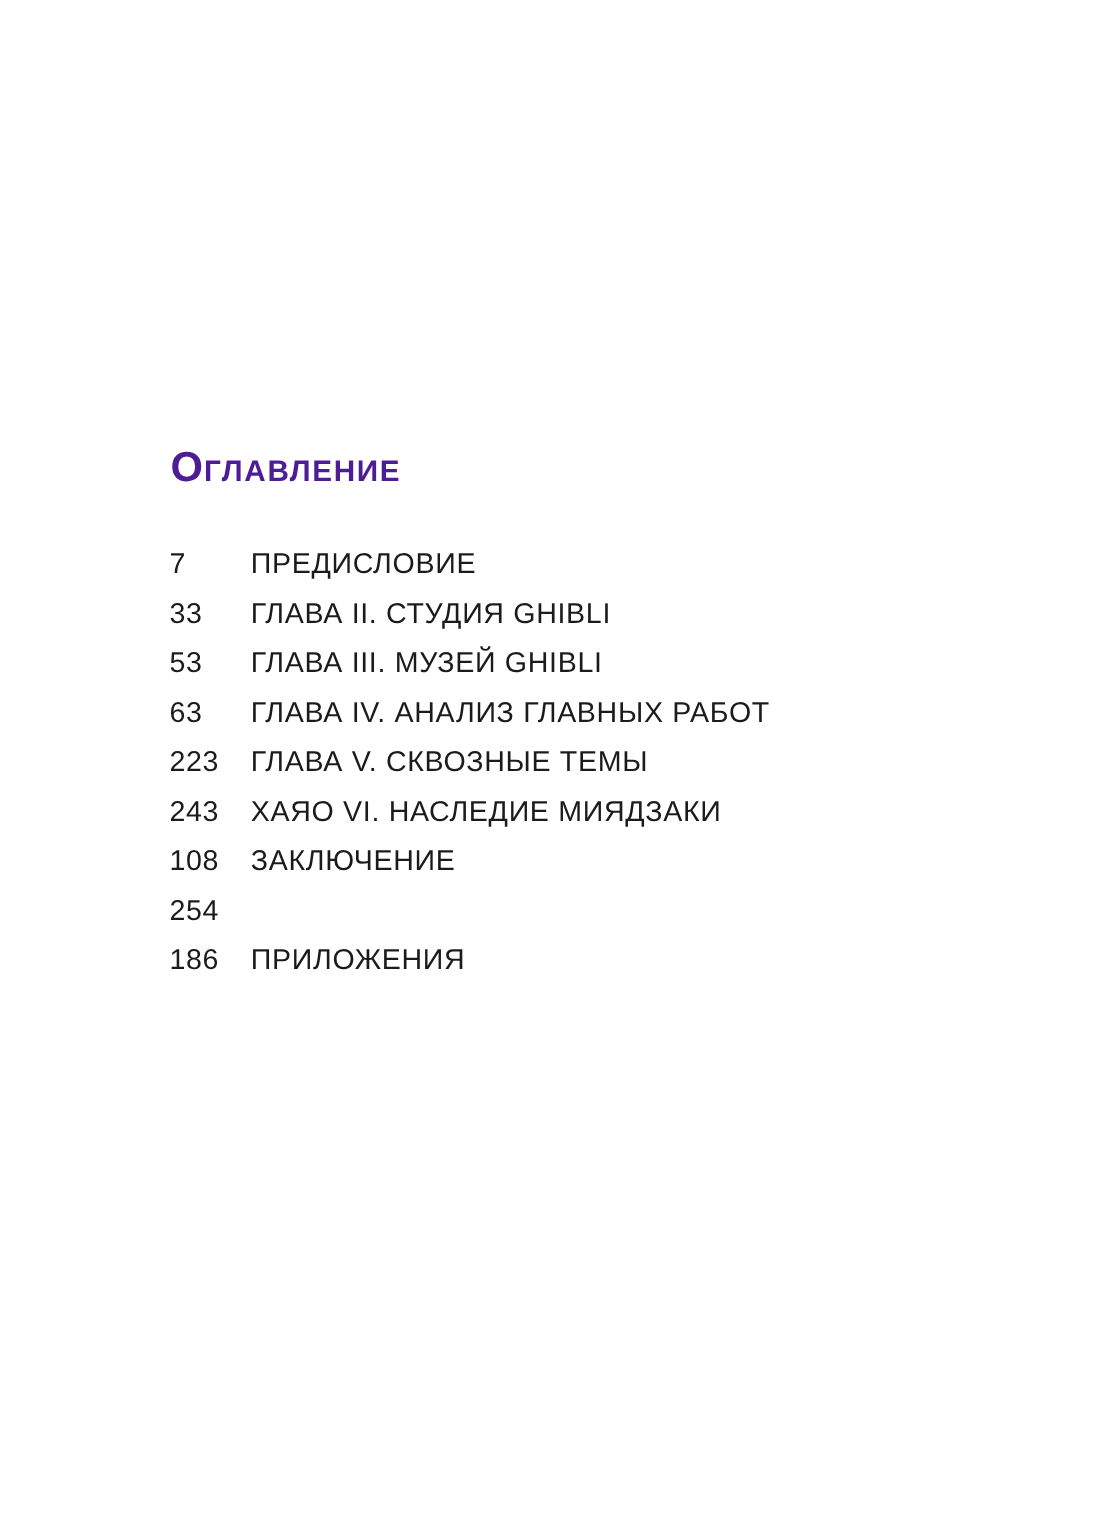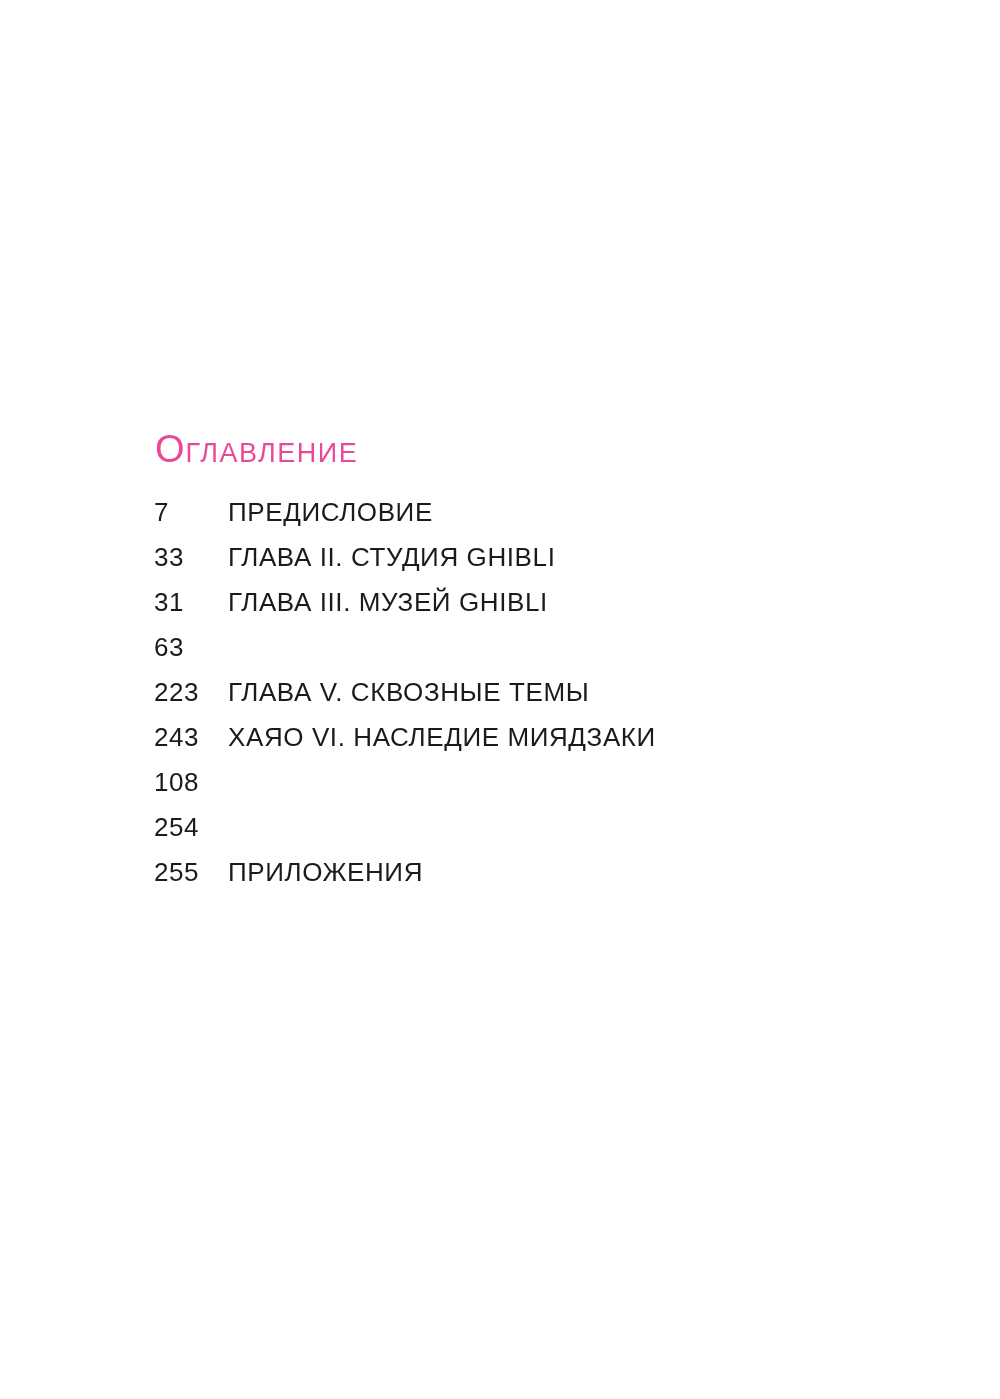--- a/index.html
+++ b/index.html
@@ -12,23 +12,23 @@
     overflow: hidden;
   }
   .page {
     position: absolute;
     inset: 0;
     background: #ffffff;
   }
   .heading {
     position: absolute;
     left: 155px;
-    top: 430px;
-    font-weight: 400;
-    color: #ec4899;
+    top: 406px;
+    font-weight: 700;
+    color: #4c1d95;
     font-size: 27px;
     letter-spacing: 1.5px;
     line-height: 1;
     white-space: nowrap;
   }
   .heading .initial {
     font-size: 38px;
     letter-spacing: 1px;
   }
   .toc {
@@ -66,45 +66,47 @@
       <span class="toc-title">ПРЕДИСЛОВИЕ</span>
     </div>
 
 
     <div class="toc-row">
       <span class="toc-num">33</span>
       <span class="toc-title">ГЛАВА II. СТУДИЯ GHIBLI</span>
     </div>
 
     <div class="toc-row">
-      <span class="toc-num">31</span>
+      <span class="toc-num">53</span>
       <span class="toc-title">ГЛАВА III. МУЗЕЙ GHIBLI</span>
     </div>
 
     <div class="toc-row">
       <span class="toc-num">63</span>
+      <span class="toc-title">ГЛАВА IV. АНАЛИЗ ГЛАВНЫХ РАБОТ</span>
     </div>
 
     <div class="toc-row">
       <span class="toc-num">223</span>
       <span class="toc-title">ГЛАВА V. СКВОЗНЫЕ ТЕМЫ</span>
     </div>
 
     <div class="toc-row">
       <span class="toc-num">243</span>
       <span class="toc-title">ХАЯО VI. НАСЛЕДИЕ МИЯДЗАКИ</span>
     </div>
 
     <div class="toc-row">
       <span class="toc-num">108</span>
+      <span class="toc-title">ЗАКЛЮЧЕНИЕ</span>
     </div>
 
     <div class="toc-row">
       <span class="toc-num">254</span>
     </div>
 
     <div class="toc-row">
-      <span class="toc-num">255</span>
+      <span class="toc-num">186</span>
       <span class="toc-title">ПРИЛОЖЕНИЯ</span>
     </div>
 
   </div>
 </div>
 
 </body></html>

